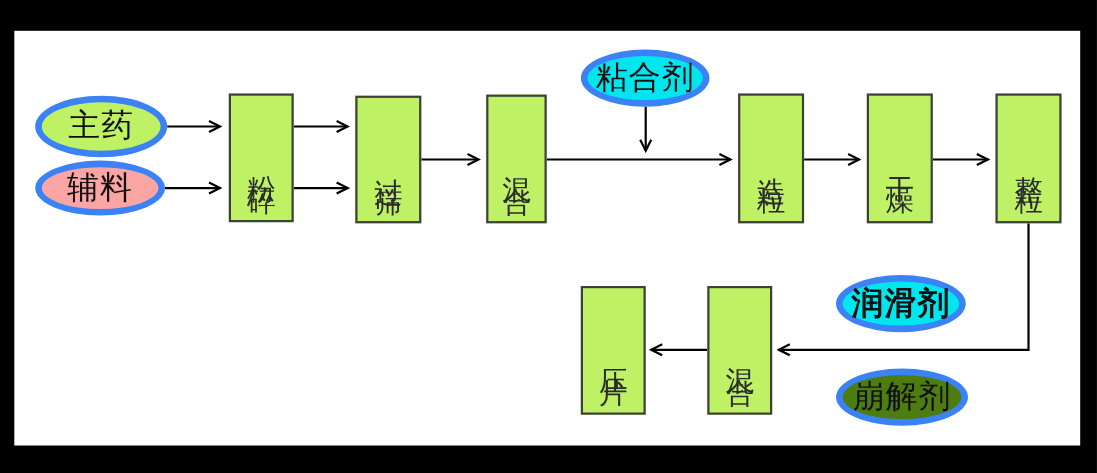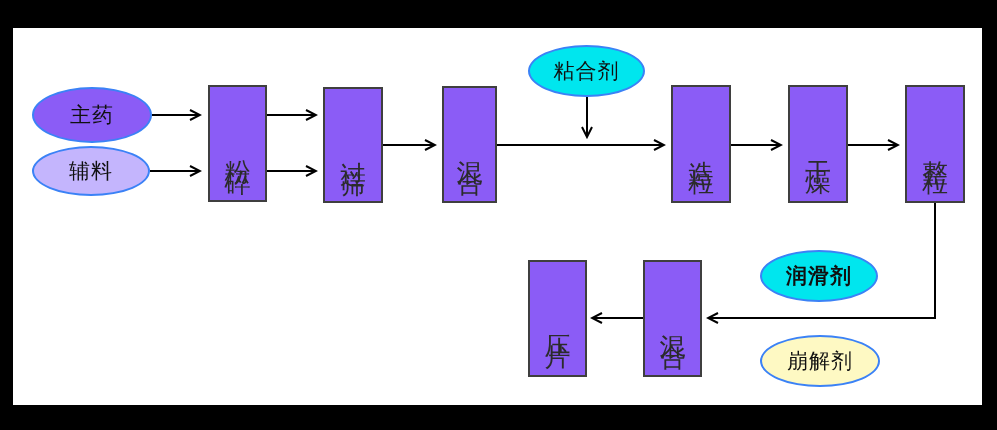--- a/index.html
+++ b/index.html
@@ -13,38 +13,38 @@
   #canvas{
     position:absolute;
     left:13px;top:28px;width:969px;height:377px;
     background:#ffffff;
   }
   #wires{position:absolute;left:0;top:0;width:997px;height:430px;}
   .node{
     position:absolute;
     display:flex;align-items:center;justify-content:center;
     box-sizing:border-box;
-    background:#8b5cf6;
+    background:#bef264;
     color:#1f1f1f;
   }
   .box{
     border:2px solid #3f3f3f;
   }
   .box .vlabel{
     writing-mode:vertical-rl;
     text-orientation:upright;
     font-size:26px;
     letter-spacing:9px;
     margin-bottom:-9px;
     color:#2b2b2b;
   }
   .ellipse{
-    border:2px solid #3b82f6;
+    border:6px solid #3b82f6;
     border-radius:50%;
-    font-size:21px;
+    font-size:29px;
     color:#101010;
     letter-spacing:1px;
     white-space:nowrap;
   }
 </style>
 </head>
 <body>
 
 <div id="stage">
   <div id="canvas"></div>
@@ -66,30 +66,30 @@
       <line x1="731" y1="145" x2="781" y2="145" marker-end="url(#arrow)"></line>
       <line x1="848" y1="145" x2="898" y2="145" marker-end="url(#arrow)"></line>
       <polyline points="935,203 935,318 708,318" marker-end="url(#arrow)"></polyline>
       <line x1="643" y1="318" x2="592" y2="318" marker-end="url(#arrow)"></line>
     </g>
   </svg>
 
   <div class="node ellipse" style="left:32px;top:87px;width:120px;height:56px;">
     <span>主药</span>
   </div>
-  <div class="node ellipse hl" style="left: 32px; top: 146px; width: 118px; height: 50px; background: #c4b5fd;">
+  <div class="node ellipse hl" style="left: 32px; top: 146px; width: 118px; height: 50px; background: #fca5a5;">
     <span>辅料</span>
   </div>
   <div class="node ellipse hl" style="left: 528px; top: 45px; width: 117px; height: 52px; background: rgb(0, 230, 238);">
     <span>粘合剂</span>
   </div>
   <div class="node ellipse hl" style="left: 760px; top: 250px; width: 118px; height: 52px; background: rgb(0, 230, 238); font-weight: bold;">
     <span>润滑剂</span>
   </div>
-  <div class="node ellipse hl" style="left: 760px; top: 335px; width: 120px; height: 52px; background: #fef9c3;">
+  <div class="node ellipse hl" style="left: 760px; top: 335px; width: 120px; height: 52px; background: #4d7c0f;">
     <span>崩解剂</span>
   </div>
 
   <div class="node box" style="left:208px;top:85px;width:59px;height:117px;">
     <span class="vlabel">粉碎</span>
   </div>
   <div class="node box" style="left:323px;top:87px;width:60px;height:116px;">
     <span class="vlabel">过筛</span>
   </div>
   <div class="node box" style="left:442px;top:86px;width:55px;height:117px;">

